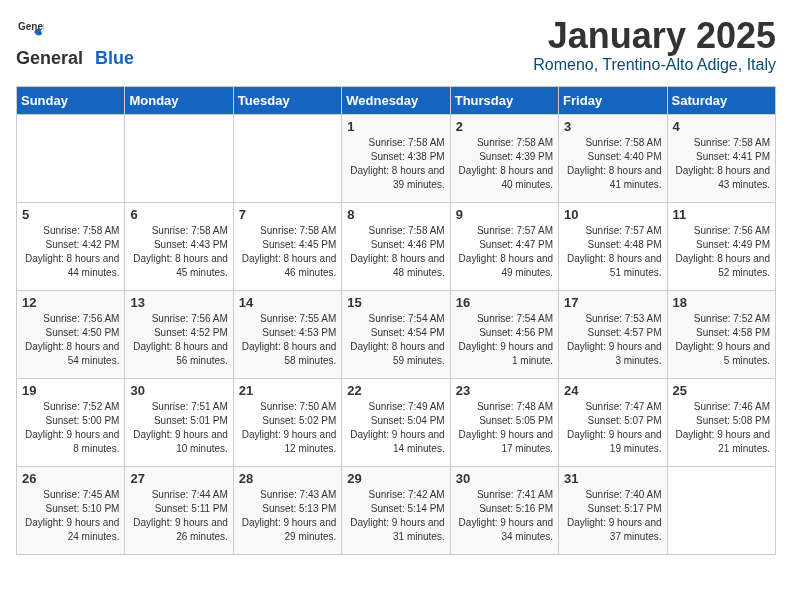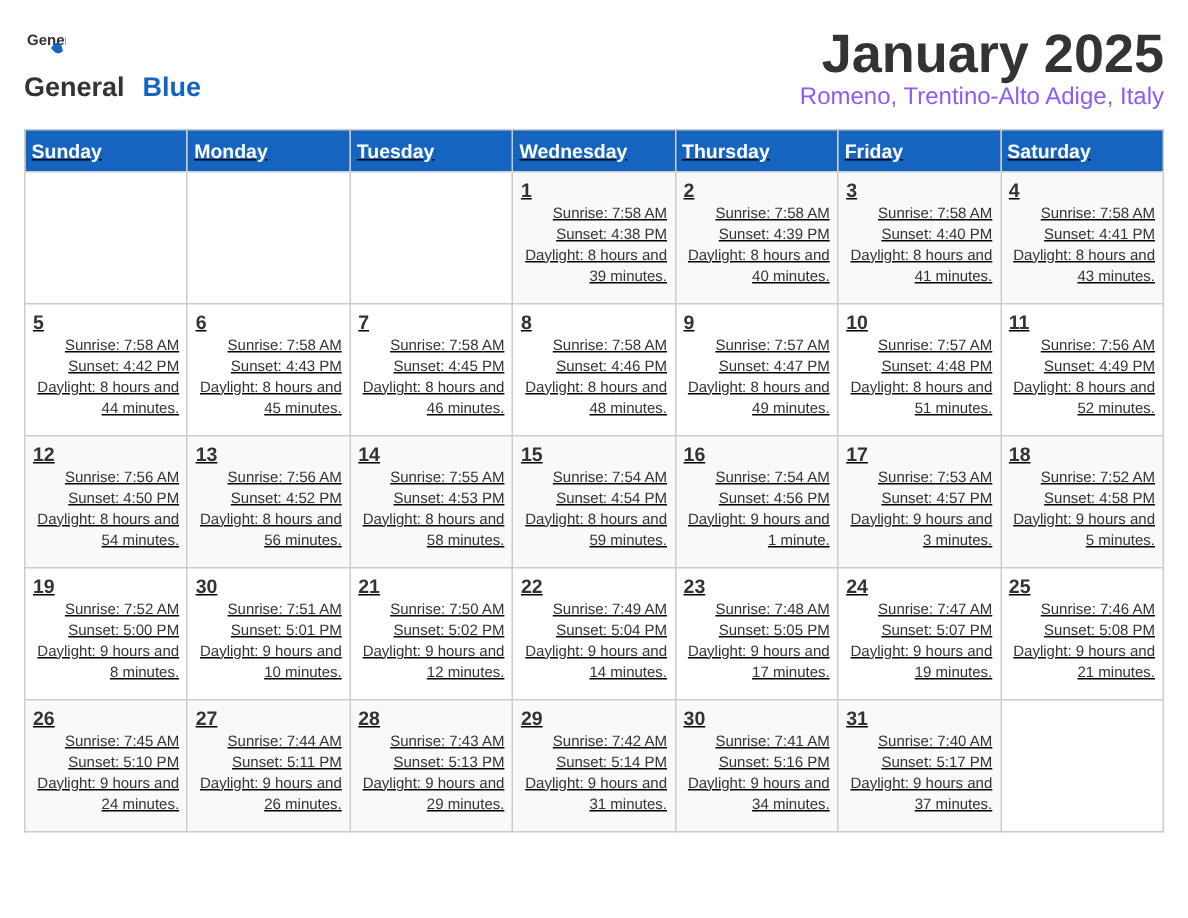--- a/index.html
+++ b/index.html
@@ -40,27 +40,26 @@
       text-align: right;
     }
     .calendar-title {
       font-size: 36px;
       font-weight: bold;
       color: #333;
       line-height: 1.1;
     }
     .calendar-subtitle {
       font-size: 16px;
-      color: #8b5cf6;
+      color: #0c4a6e;
     }
     table {
       width: 100%;
       border-collapse: collapse;
       table-layout: fixed;
-      text-decoration: underline;
     }
     thead tr th {
       background-color: #1565c0;
       color: #fff;
       font-size: 13px;
       font-weight: bold;
       padding: 6px 4px;
       text-align: left;
       border: 1px solid #ccc;
     }

